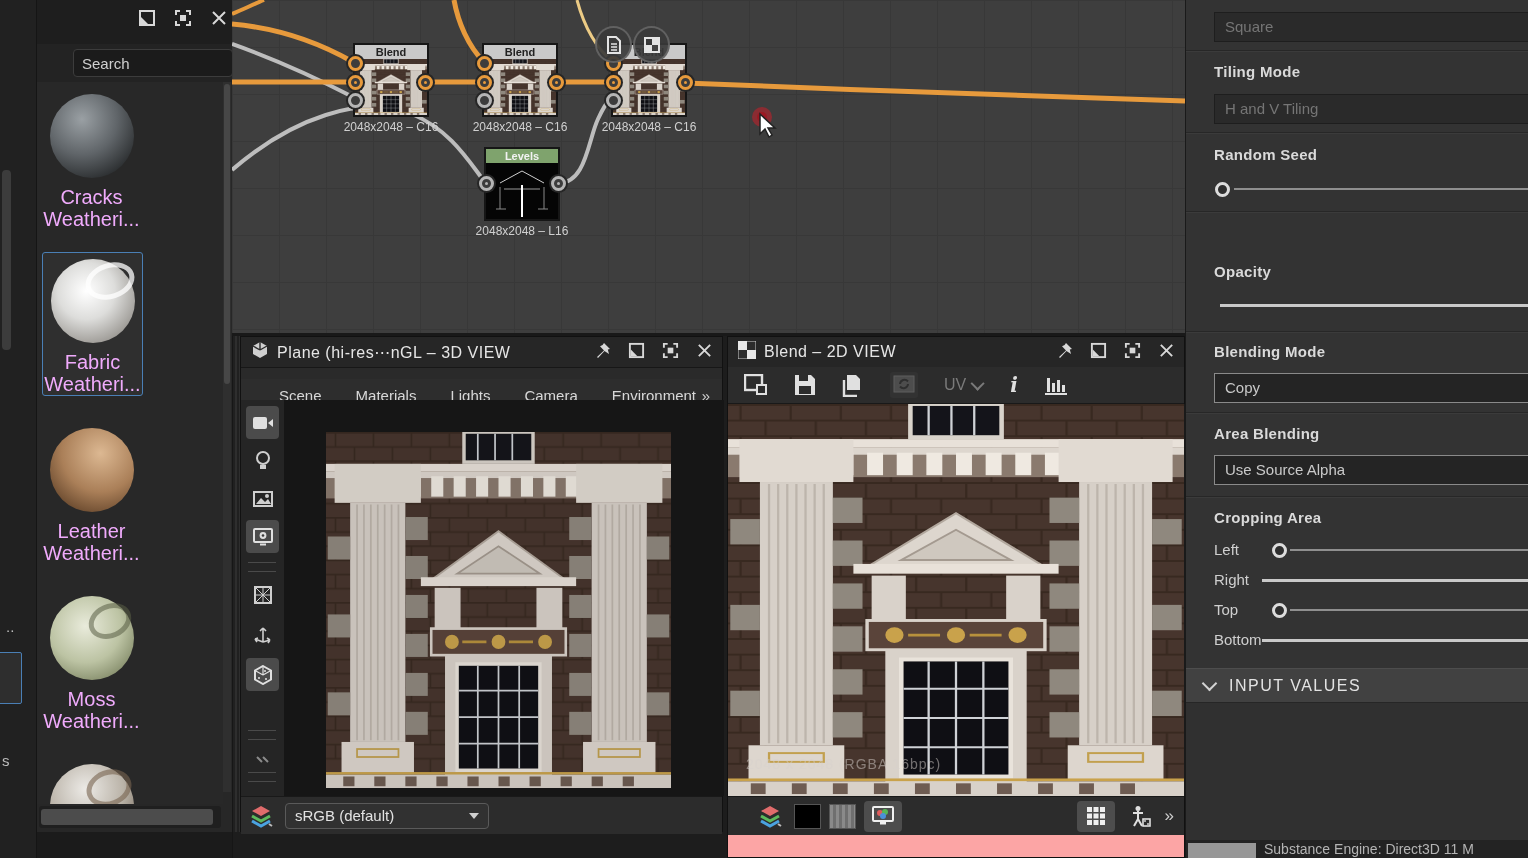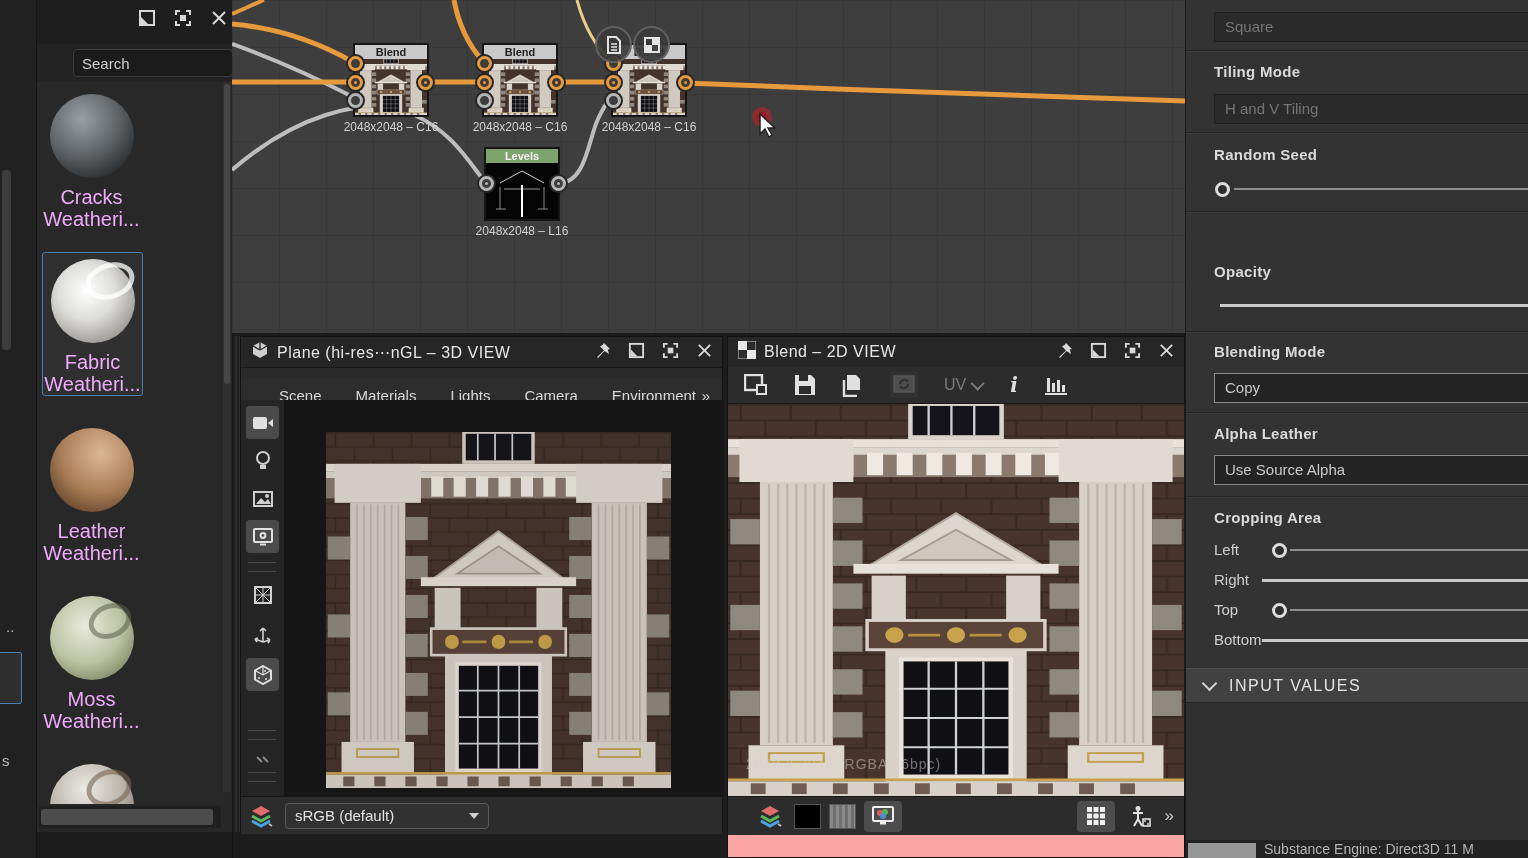--- a/index.html
+++ b/index.html
@@ -691,21 +691,21 @@
 
 
     <div class="prow-label" style="top:263px;">Opacity</div>
     <div class="track bright" style="left:34px;top:304px;right:0;"></div>
     <div class="pdivider" style="top:331px;"></div>
 
     <div class="prow-label" style="top:343px;">Blending Mode</div>
     <div class="pfield enabled" style="top:373px;">Copy</div>
     <div class="pdivider" style="top:412px;"></div>
 
-    <div class="prow-label" style="top:425px;">Alpha Leather</div>
+    <div class="prow-label" style="top:425px;">Area Blending</div>
     <div class="pfield enabled" style="top:455px;">Use Source Alpha</div>
     <div class="pdivider" style="top:496px;"></div>
 
     <div class="prow-label" style="top:509px;">Cropping Area</div>
     <div class="croplabel" style="top:541px;">Left</div>
     <div class="knob" style="left:86px;top:543px;"></div>
     <div class="track" style="left:104px;top:549px;right:0;"></div>
     <div class="croplabel" style="top:571px;">Right</div>
     <div class="track bright" style="left:76px;top:579px;right:0;"></div>
     <div class="croplabel" style="top:601px;">Top</div>

